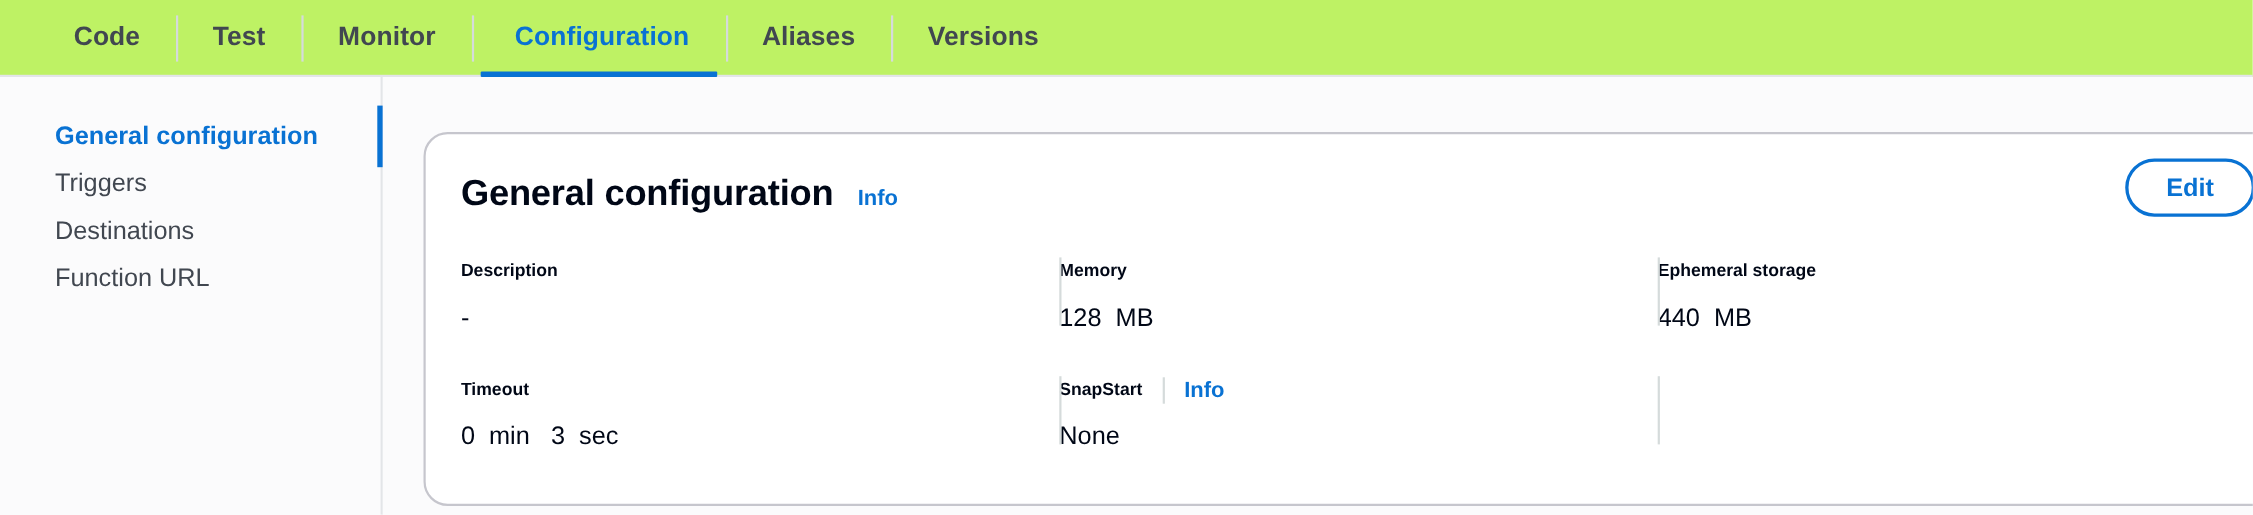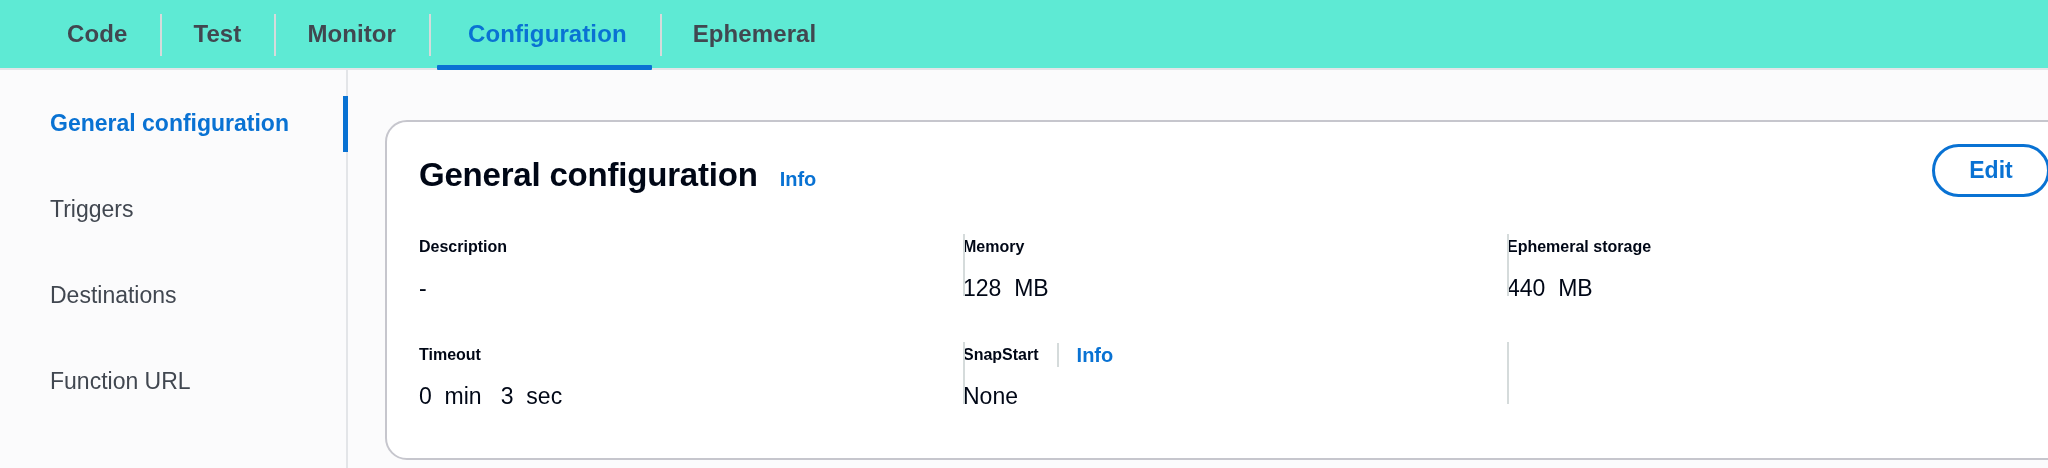--- a/index.html
+++ b/index.html
@@ -23,21 +23,21 @@
     height: 468px;
     background: #fbfbfc;
   }
 
   
   .tabbar {
     position: absolute;
     left: 0; top: 0;
     width: 2048px;
     height: 70px;
-    background: #5eead4;
+    background: #bef264;
     border-bottom: 2px solid #e3e5e8;
   }
 
   .tabs {
     position: absolute;
     left: 34px;
     top: 0;
     height: 68px;
     display: flex;
     align-items: stretch;
@@ -99,21 +99,21 @@
     height: 43px;
     display: flex;
     align-items: center;
     padding-left: 50px;
     font-size: 23px;
     color: #414750;
     cursor: pointer;
     white-space: nowrap;
   }
 
-  .side-item + .side-item { margin-top: 43px; }
+  .side-item + .side-item { }
 
   .side-item.active {
     color: #0972d3;
     font-weight: 700;
   }
 
   .side-item.active::after {
     content: "";
     position: absolute;
     right: -2px;
@@ -270,21 +270,24 @@
       <div class="tab">
         <span>Test</span>
       </div>
       <div class="tab">
         <span>Monitor</span>
       </div>
       <div class="tab active">
         <span>Configuration</span>
       </div>
       <div class="tab">
-        <span>Ephemeral</span>
+        <span>Aliases</span>
+      </div>
+      <div class="tab">
+        <span>Versions</span>
       </div>
     </div>
   </div>
 
   <div class="sidebar">
     <div class="side-item active">
       <span>General configuration</span>
     </div>
     <div class="side-item">
       <span>Triggers</span>

